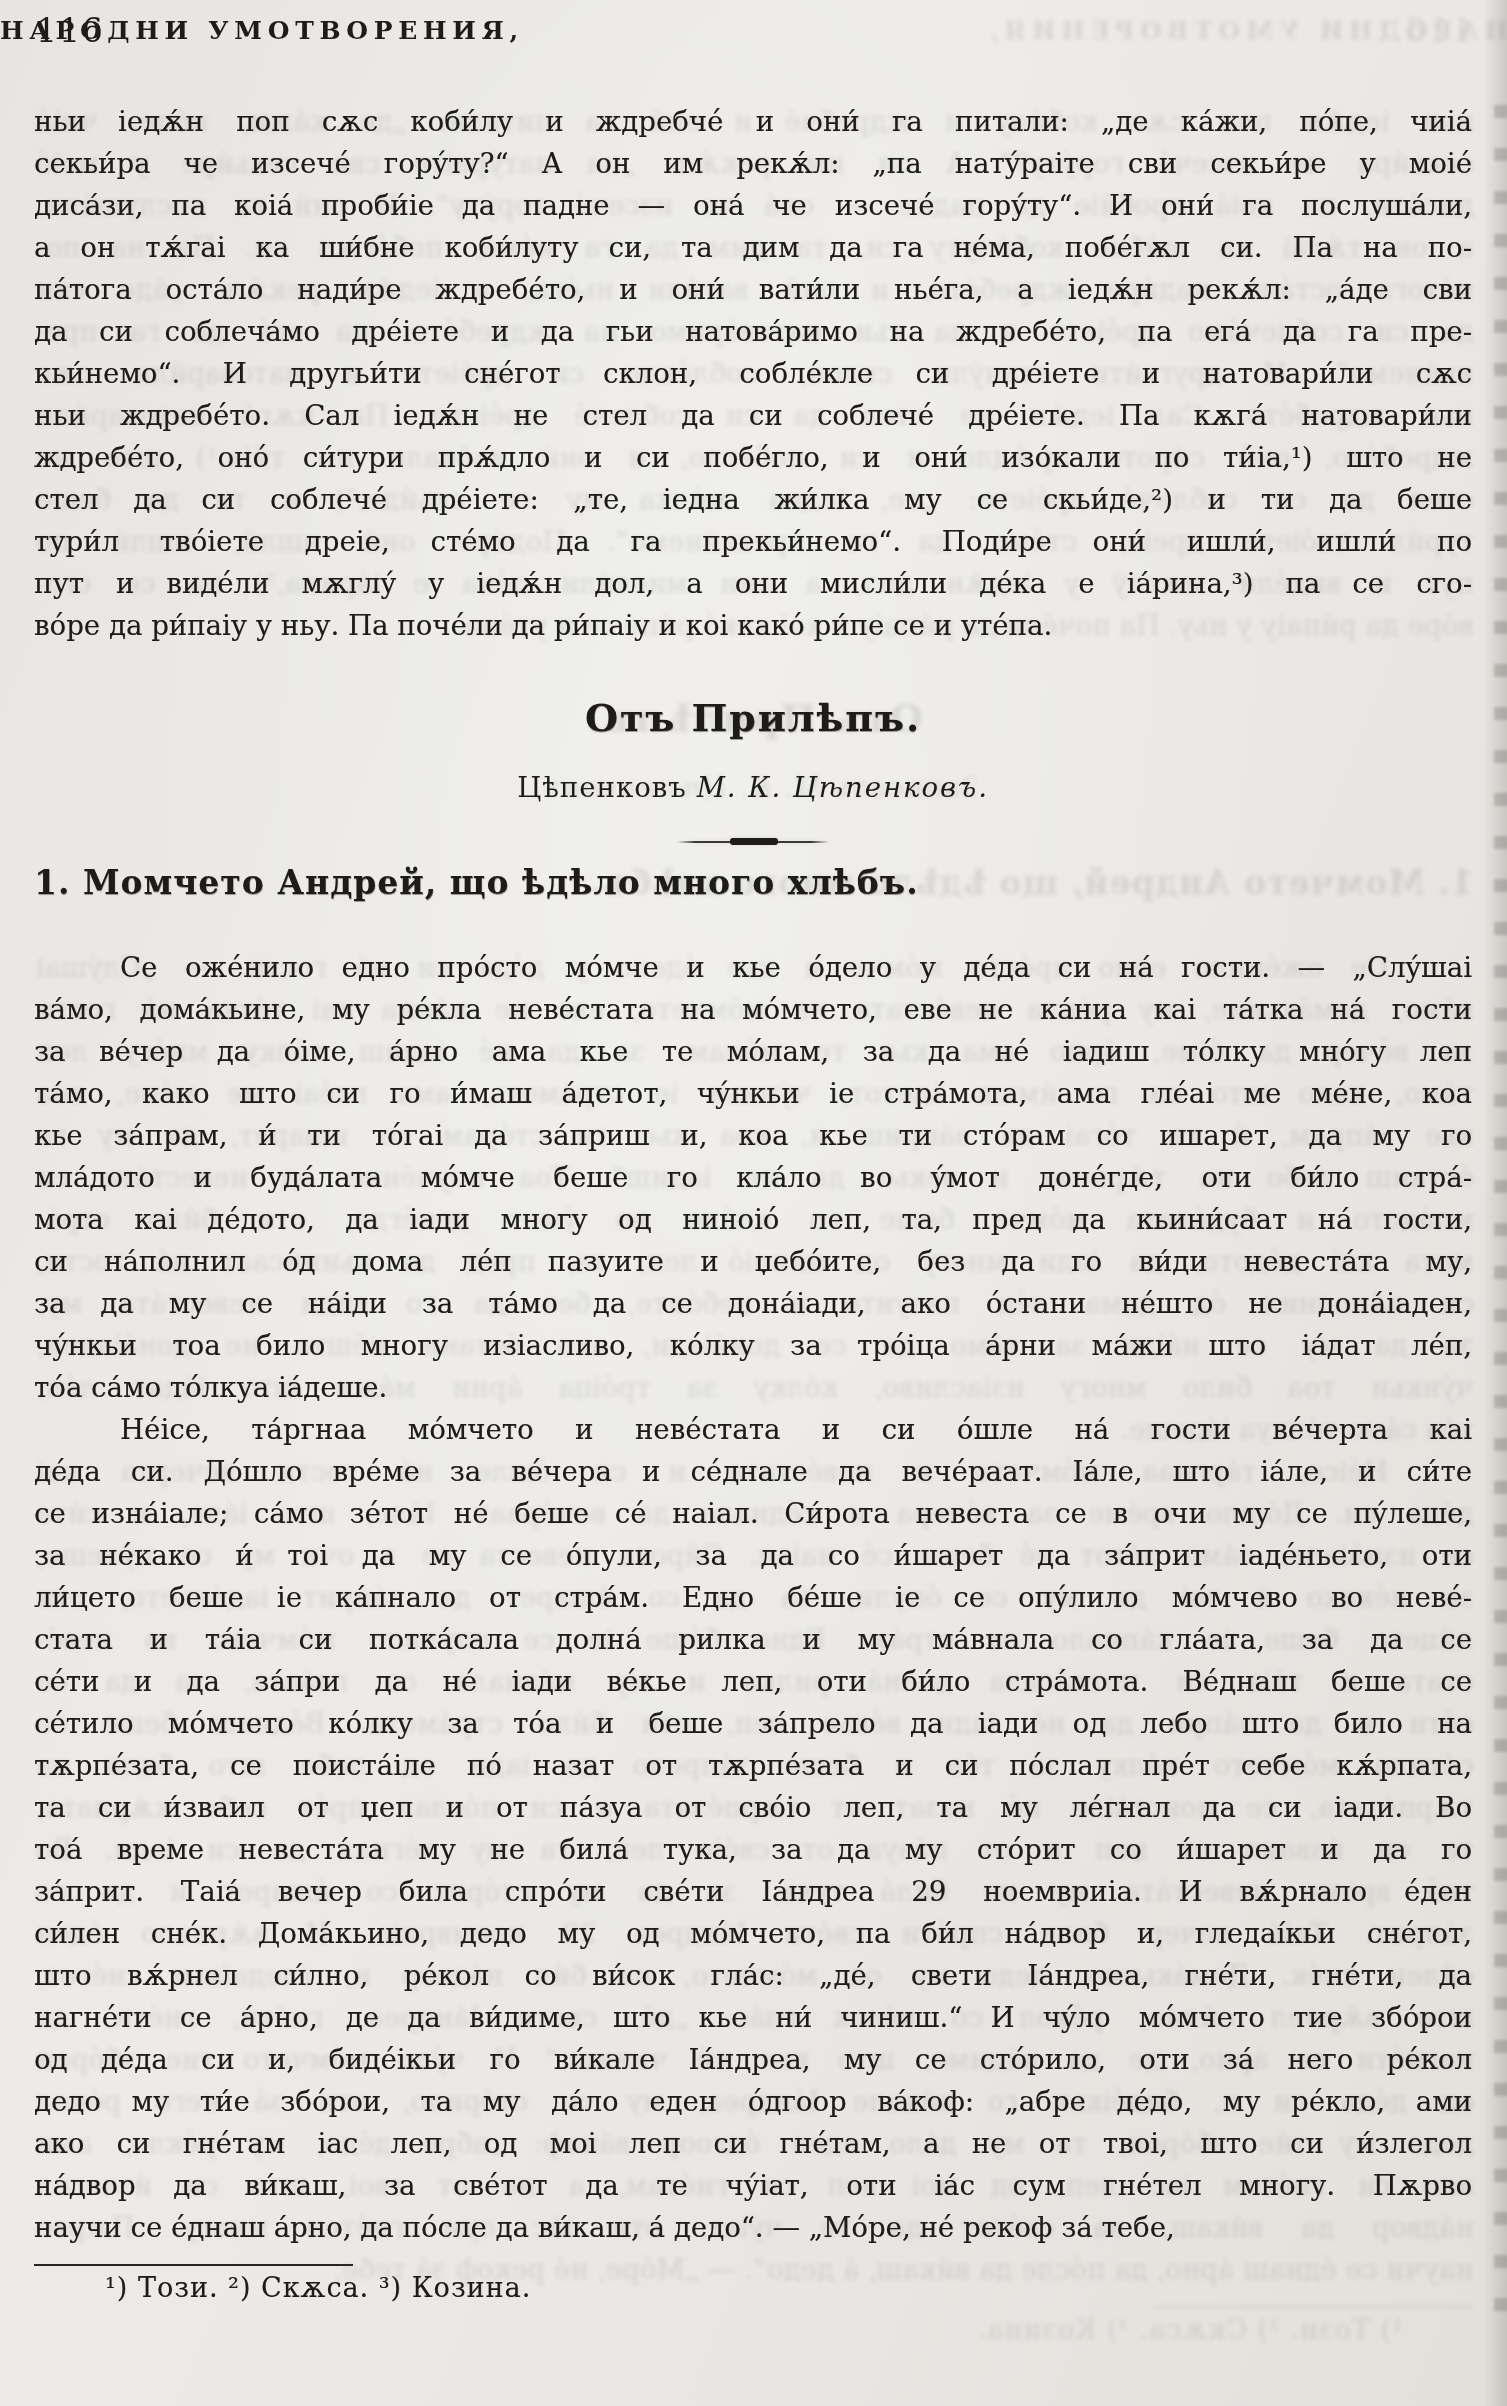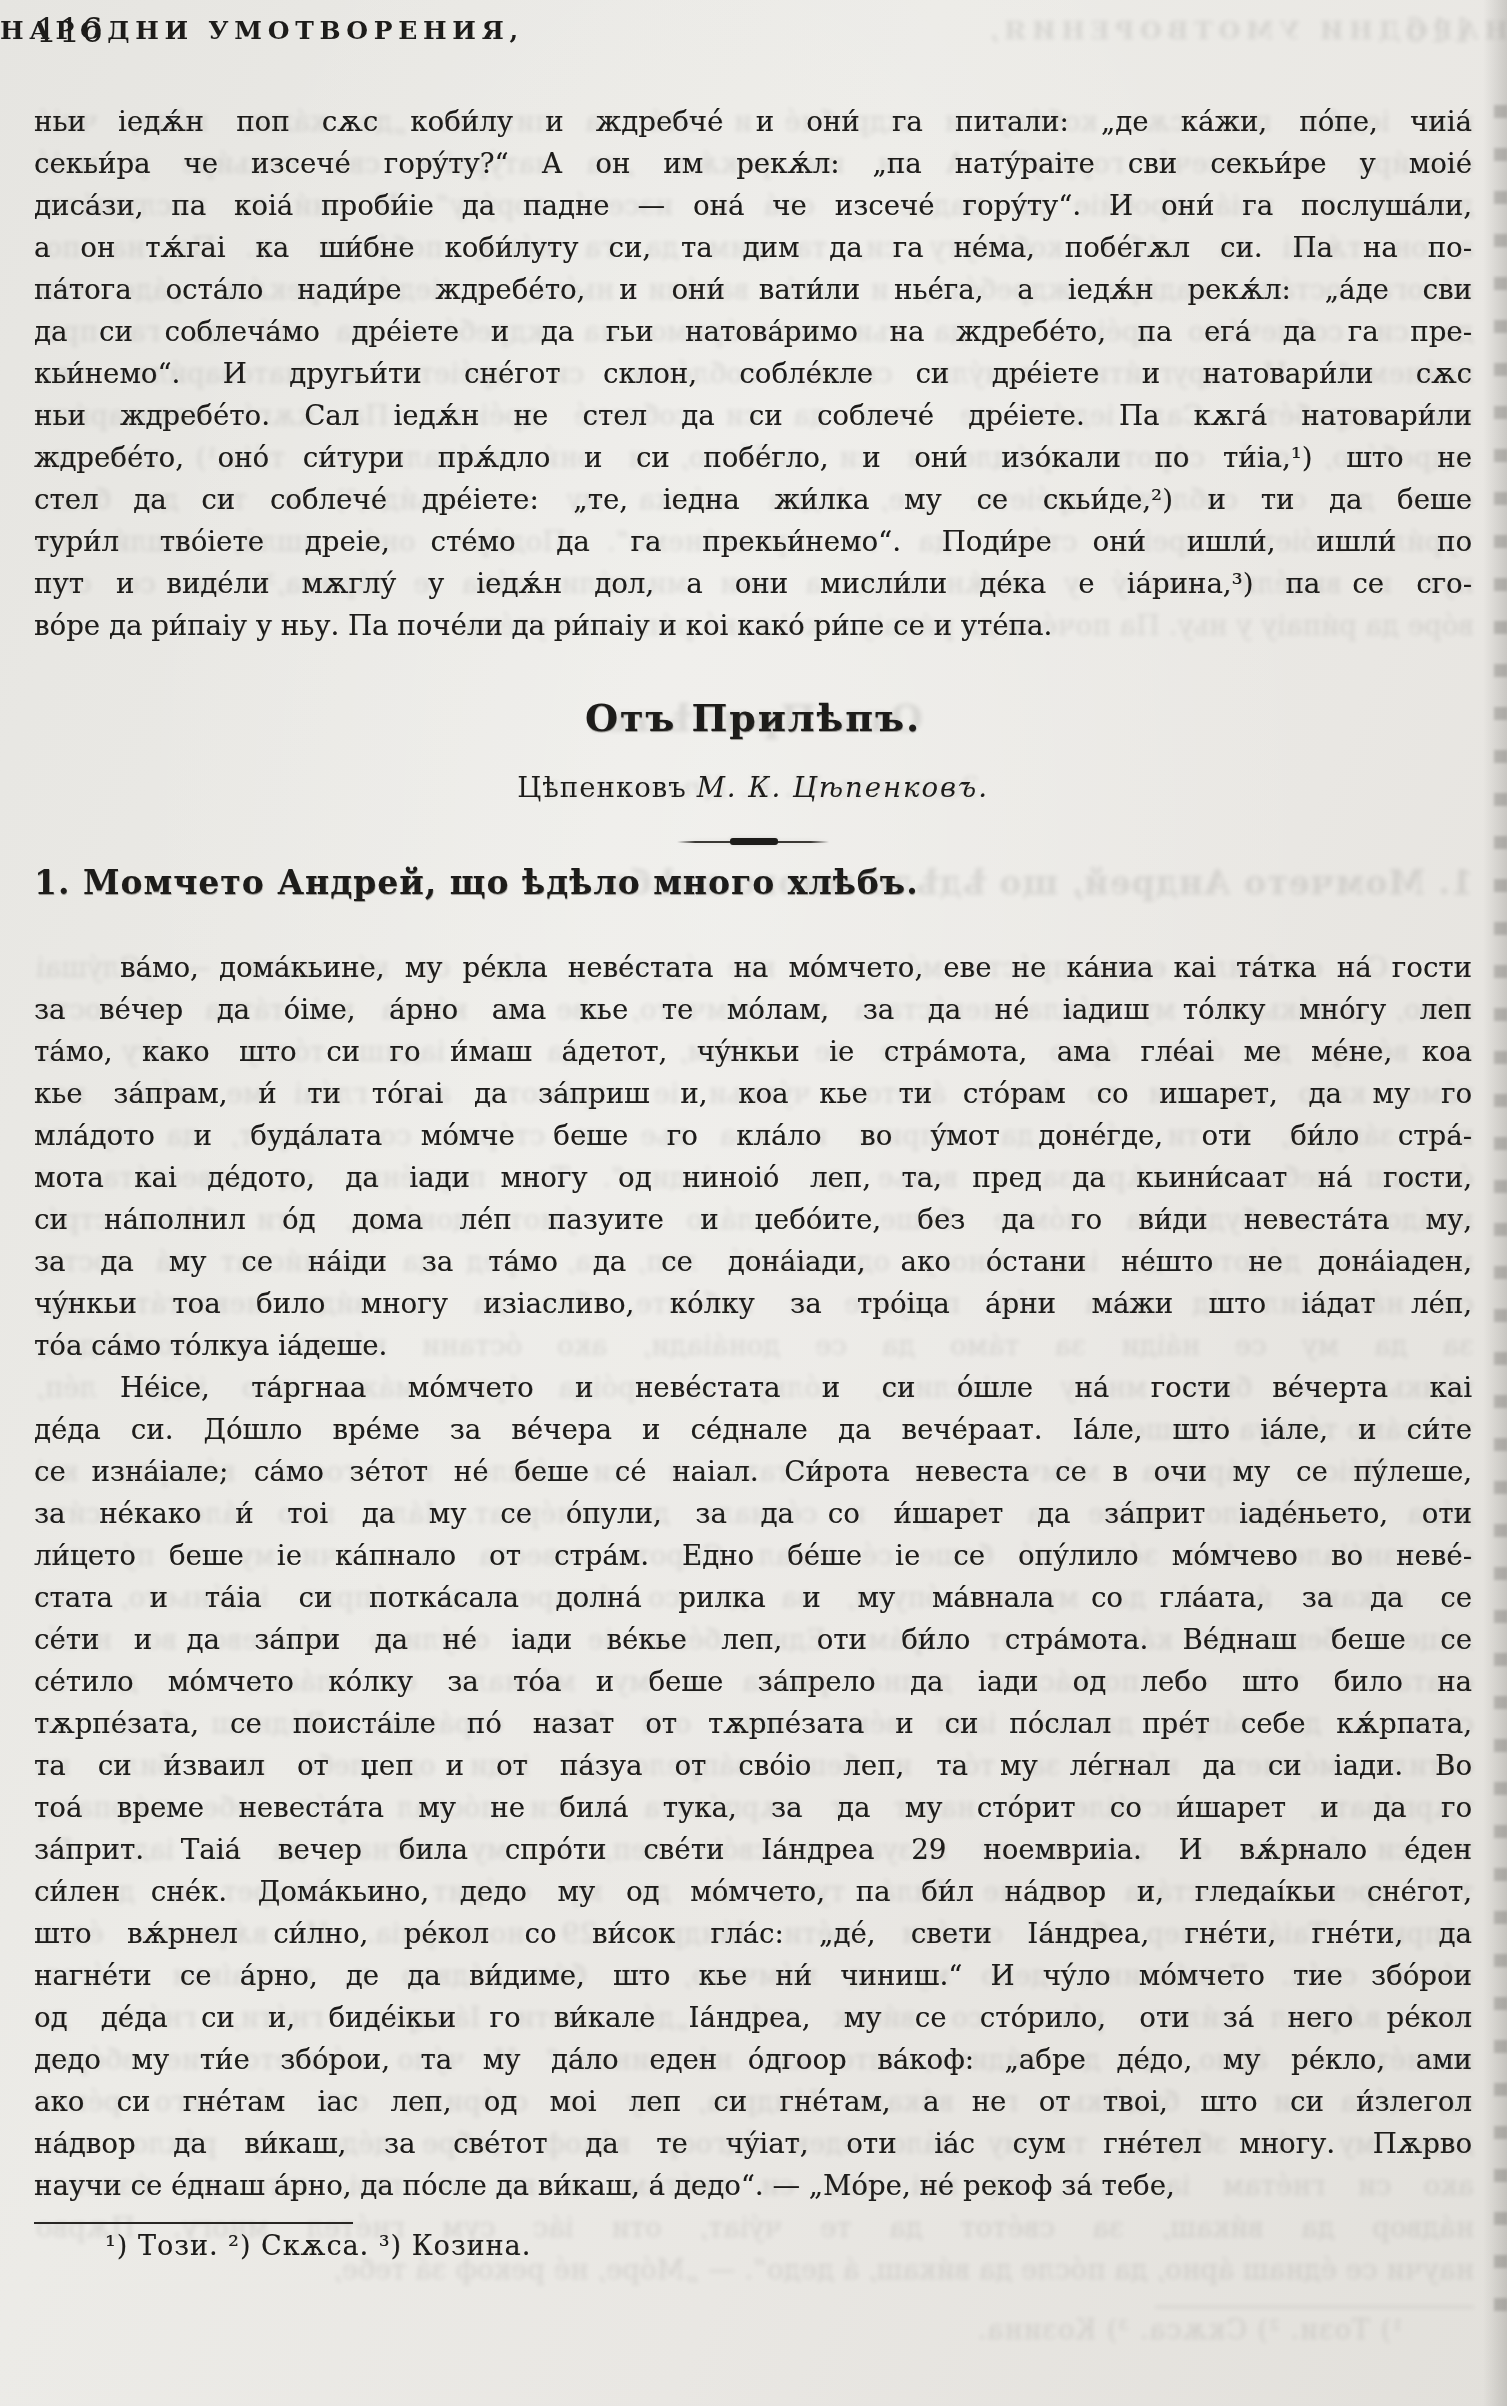--- a/index.html
+++ b/index.html
@@ -127,20 +127,21 @@
       </div>
 
       <div class="ornament">
         <div class="thin"></div>
         <div class="thick"></div>
       </div>
 
       <div class="tale-heading">1. Момчето Андрей, що ѣдѣло много хлѣбъ.</div>
 
       <div class="para indent-first tale-para-first">
+          <div class="line">Се ожéнило едно прóсто мóмче и кье óдело у дéда си на́ гости. — „Слýшаі</div>
           <div class="line">ва́мо, дома́кьине, му рéкла невéстата на мóмчето, еве не ка́ниа каі та́тка на́ гости</div>
           <div class="line">за вéчер да óіме, а́рно ама кье те мóлам, за да нé іадиш тóлку мнóгу леп</div>
           <div class="line">та́мо, како што си го и́маш а́детот, чýнкьи іе стра́мота, ама глéаі ме мéне, коа</div>
           <div class="line">кье за́прам, и́ ти тóгаі да за́приш и, коа кье ти стóрам со ишарет, да му го</div>
           <div class="line">мла́дото и буда́лата мóмче беше го кла́ло во ýмот донéгде, оти би́ло стра́-</div>
           <div class="line">мота каі дéдото, да іади многу од ниноіó леп, та, пред да кьини́саат на́ гости,</div>
           <div class="line">си на́полнил óд дома лéп пазуите и џебóите, без да го ви́ди невеста́та му,</div>
           <div class="line">за да му се на́іди за та́мо да се дона́іади, ако óстани нéшто не дона́іаден,</div>
           <div class="line">чýнкьи тоа било многу изіасливо, кóлку за трóіца а́рни ма́жи што іа́дат лéп,</div>
           <div class="line line-last">тóа са́мо тóлкуа іа́деше.</div>

